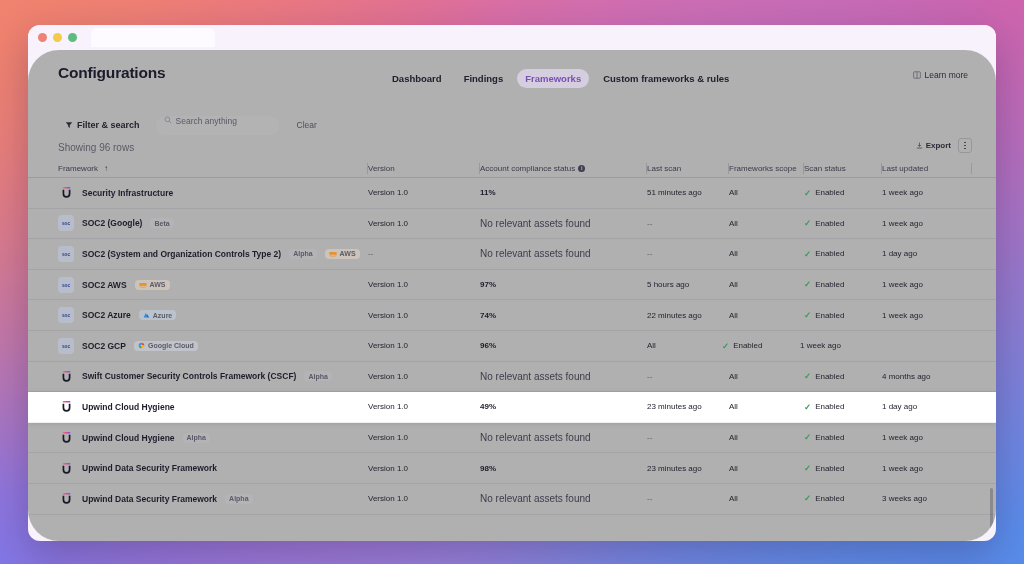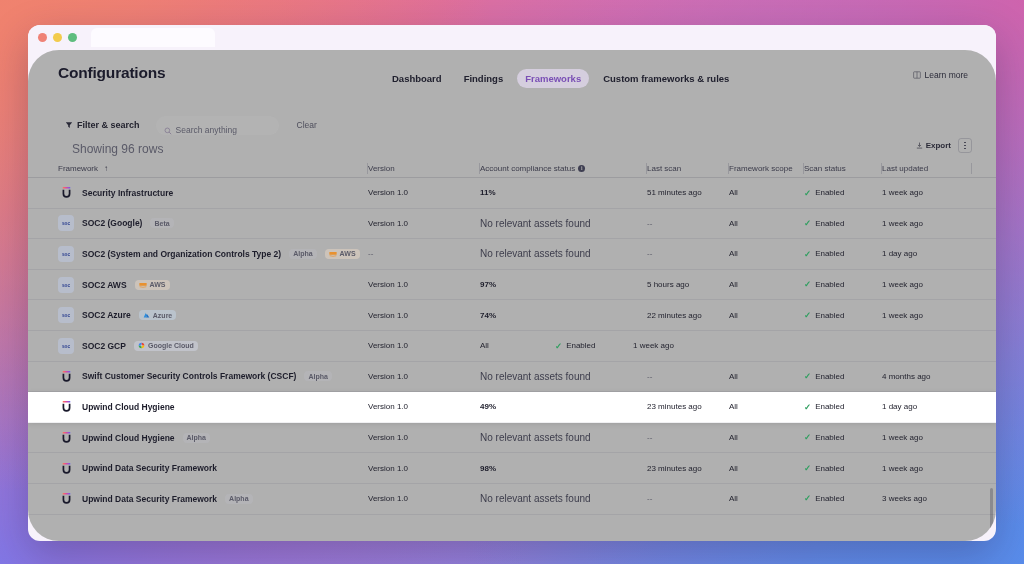--- a/index.html
+++ b/index.html
@@ -110,36 +110,36 @@
   .filter-search {
     display: flex; align-items: center; gap: 4px;
     font-size: 9px; font-weight: 700; color: #23232f;
   }
   .funnel { width: 8px; height: 8px; }
   .searchbox {
     margin-left: 16px;
     width: 123px; height: 19px;
     border-radius: 10px;
     background: rgba(185,185,185,0.45);
-    display: flex; align-items: flex-end; gap: 4px;
+    display: flex; align-items: flex-start; gap: 4px;
     padding: 0 8px;
   }
   .mag { width: 8px; height: 8px; flex: none; opacity: 0.65; }
   .search-ph { font-size: 8.5px; color: #5a5a68; }
   .clear-btn {
     margin-left: 18px; font-size: 8.5px; color: #4e4e5c; font-weight: 500;
   }
 
   
   .table-wrap {
     position: absolute; left: 0; right: 0; top: 92px; bottom: 0;
   }
   .rows-meta {
-    position: absolute; left: 44px; top: 0;
-    font-size: 12px; color: #5a5a68;
+    position: absolute; left: 30px; top: 0;
+    font-size: 10px; color: #5a5a68;
   }
   .table-actions {
     position: absolute; right: 24px; top: -4px;
     display: flex; align-items: center; gap: 2px;
   }
   .export-btn {
     display: flex; align-items: center; gap: 3px;
     font-size: 8px; color: #2b2b38; font-weight: 600;
     padding: 3px 5px; border-radius: 4px;
   }
@@ -330,21 +330,21 @@
         <div class="th c-comp">
           <span>Account compliance status</span>
           <span class="info-dot">i</span>
           <span class="divider"></span>
         </div>
         <div class="th c-scan">
           <span>Last scan</span>
           <span class="divider"></span>
         </div>
         <div class="th c-scope">
-          <span>Framework scope</span>
+          <span>Frameworks scope</span>
           <span class="divider"></span>
         </div>
         <div class="th c-sstat">
           <span>Scan status</span>
           <span class="divider"></span>
         </div>
         <div class="th c-upd">
           <span>Last updated</span>
           <span class="divider"></span>
         </div>
@@ -578,20 +578,28 @@
       <path d="M5 9 A4 4 0 0 1 1 5 L3.6 5 A1.6 1.6 0 0 0 5 6.6 Z" fill="#34a853"></path>
       <path d="M1 5 A4 4 0 0 1 5 1 L5 3.4 A1.6 1.6 0 0 0 3.6 5 Z" fill="#4285f4"></path>
                   </svg>
                   <span>Google Cloud</span>
                 </span>
               </span>
     </div>
     <div class="td c-ver">
               <span class="cell-txt">Version 1.0</span>
             </div>
+    <div class="td c-comp">
+              <div class="comp">
+         <span class="pct">96%</span>
+         <span class="bar-track">
+           <span class="bar-fill" style="width:96%;background:#7ab595"></span>
+         </span>
+              </div>
+            </div>
     <div class="td c-scope">
       <span class="cell-txt">All</span>
             </div>
     <div class="td c-sstat">
       <span class="sstat">
         <span class="check">✓</span>
         <span class="cell-txt">Enabled</span>
       </span>
             </div>
     <div class="td c-upd">

